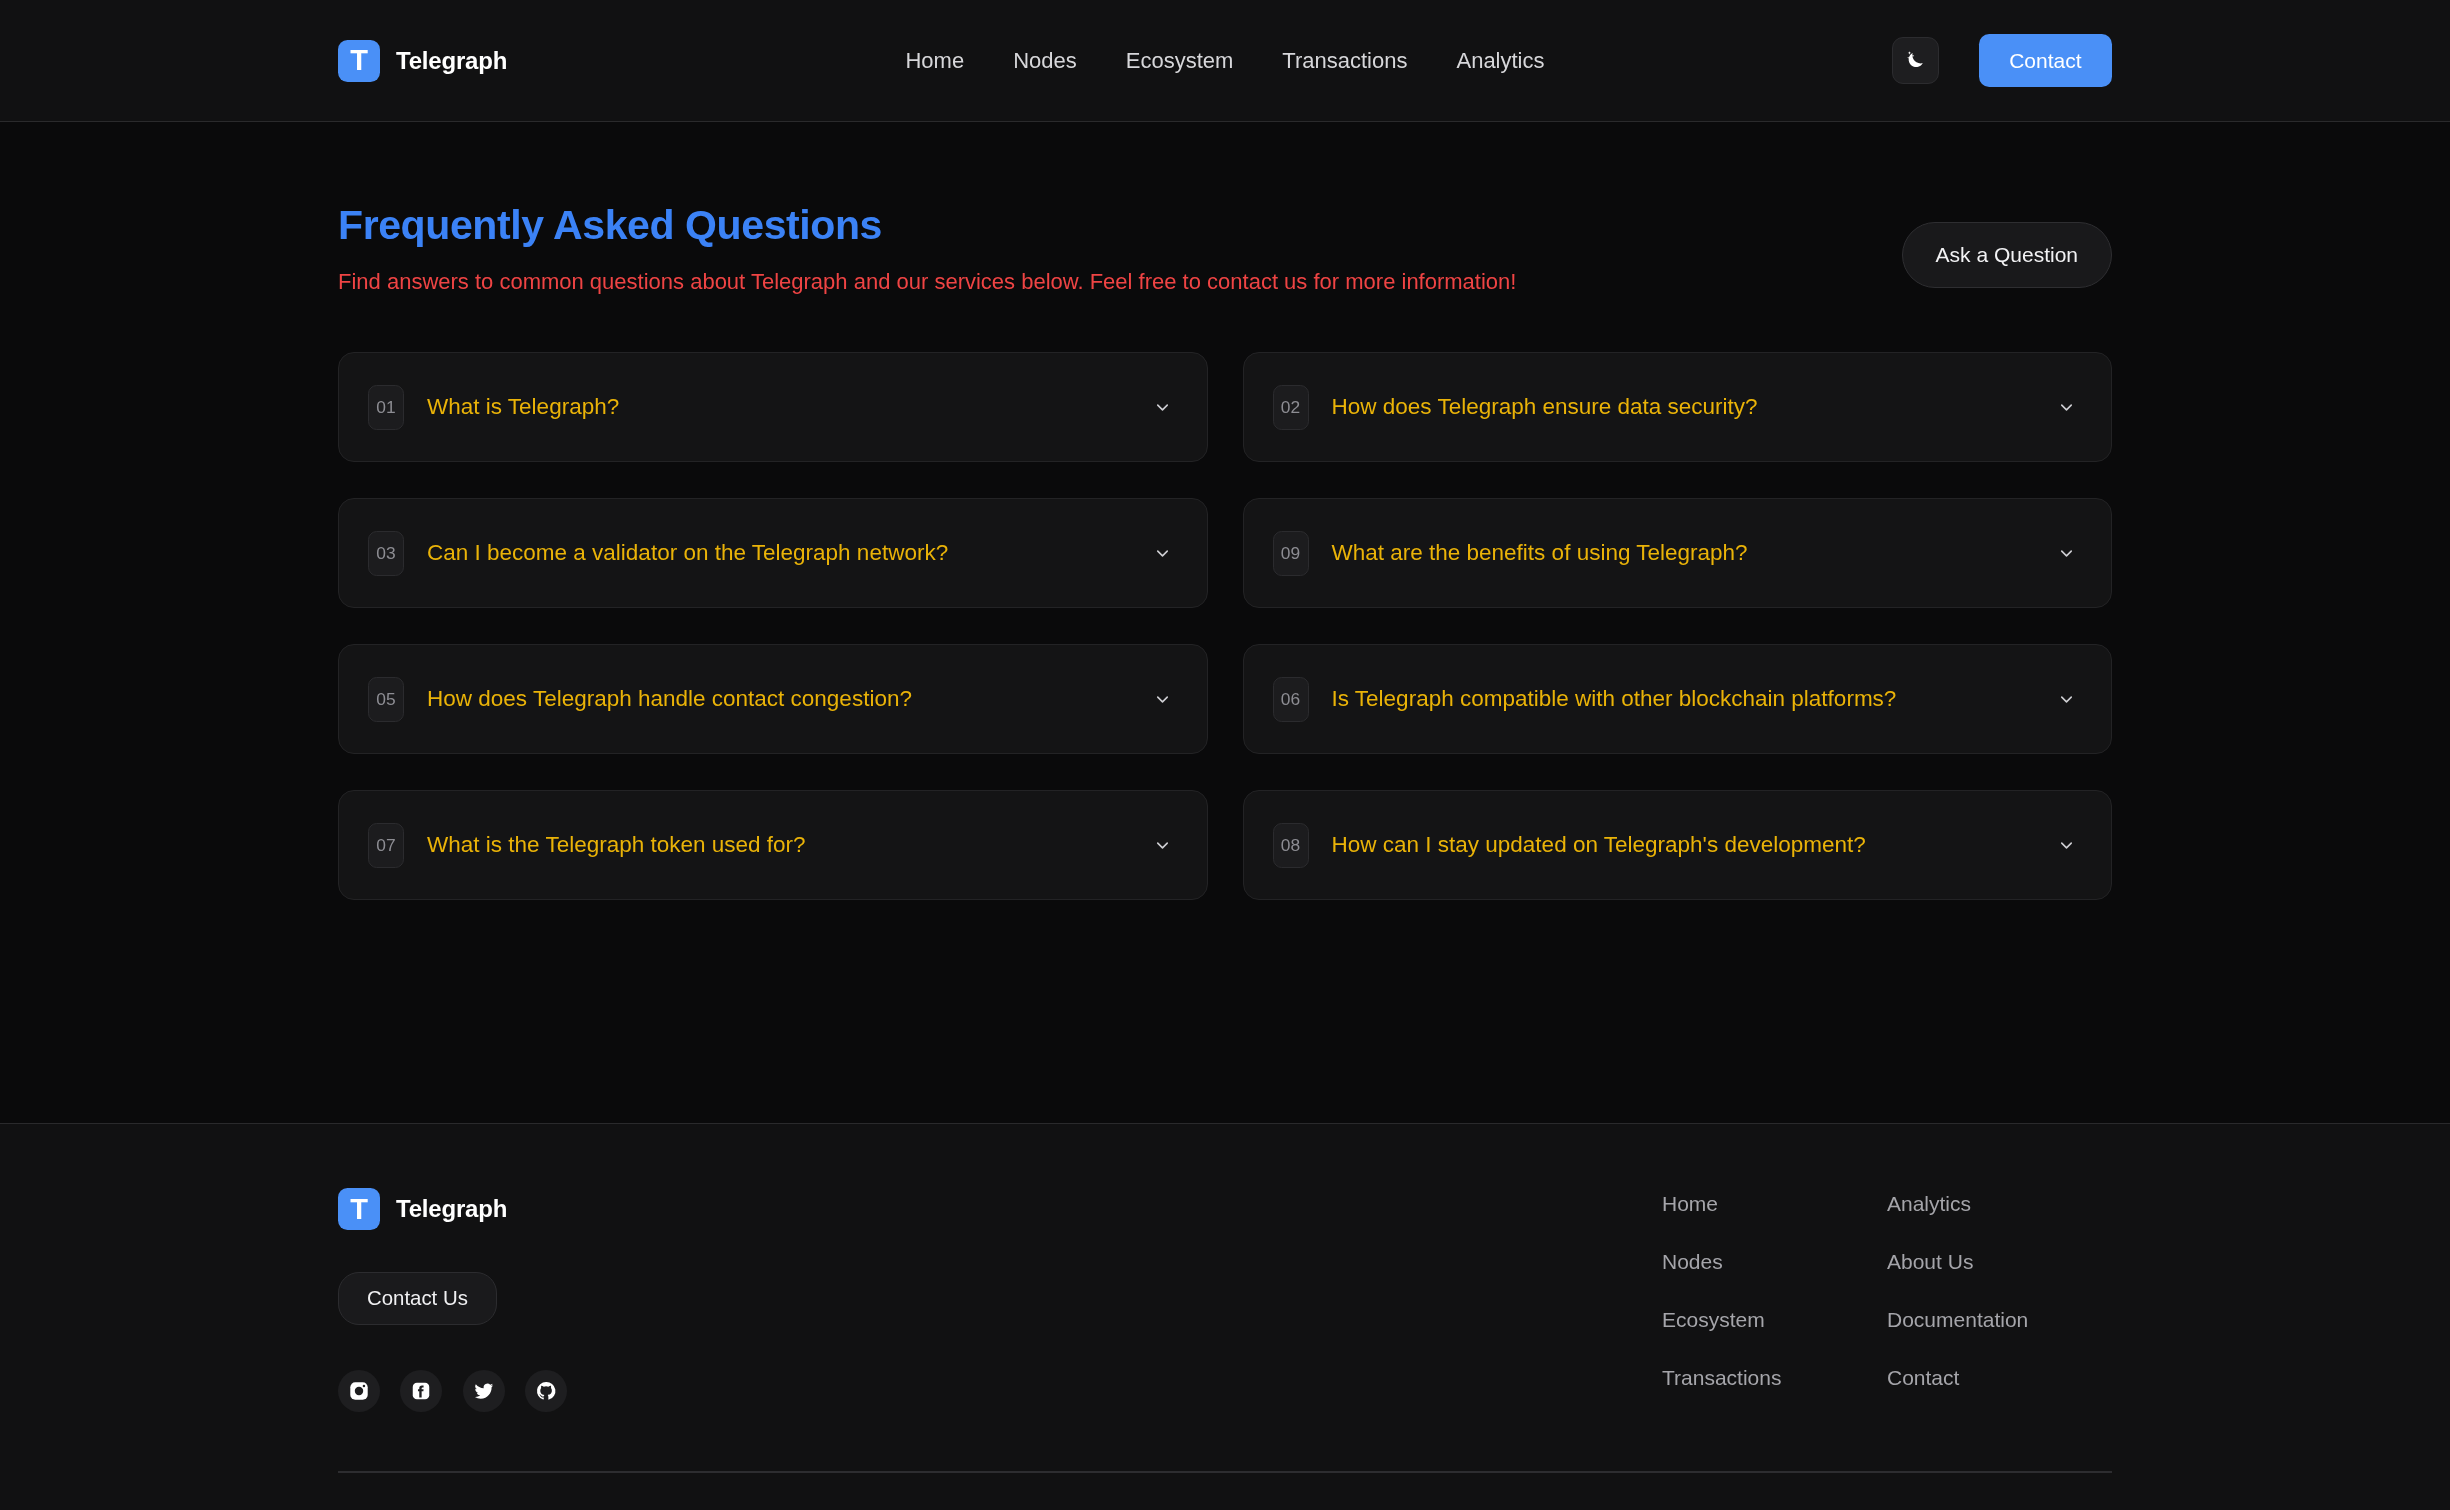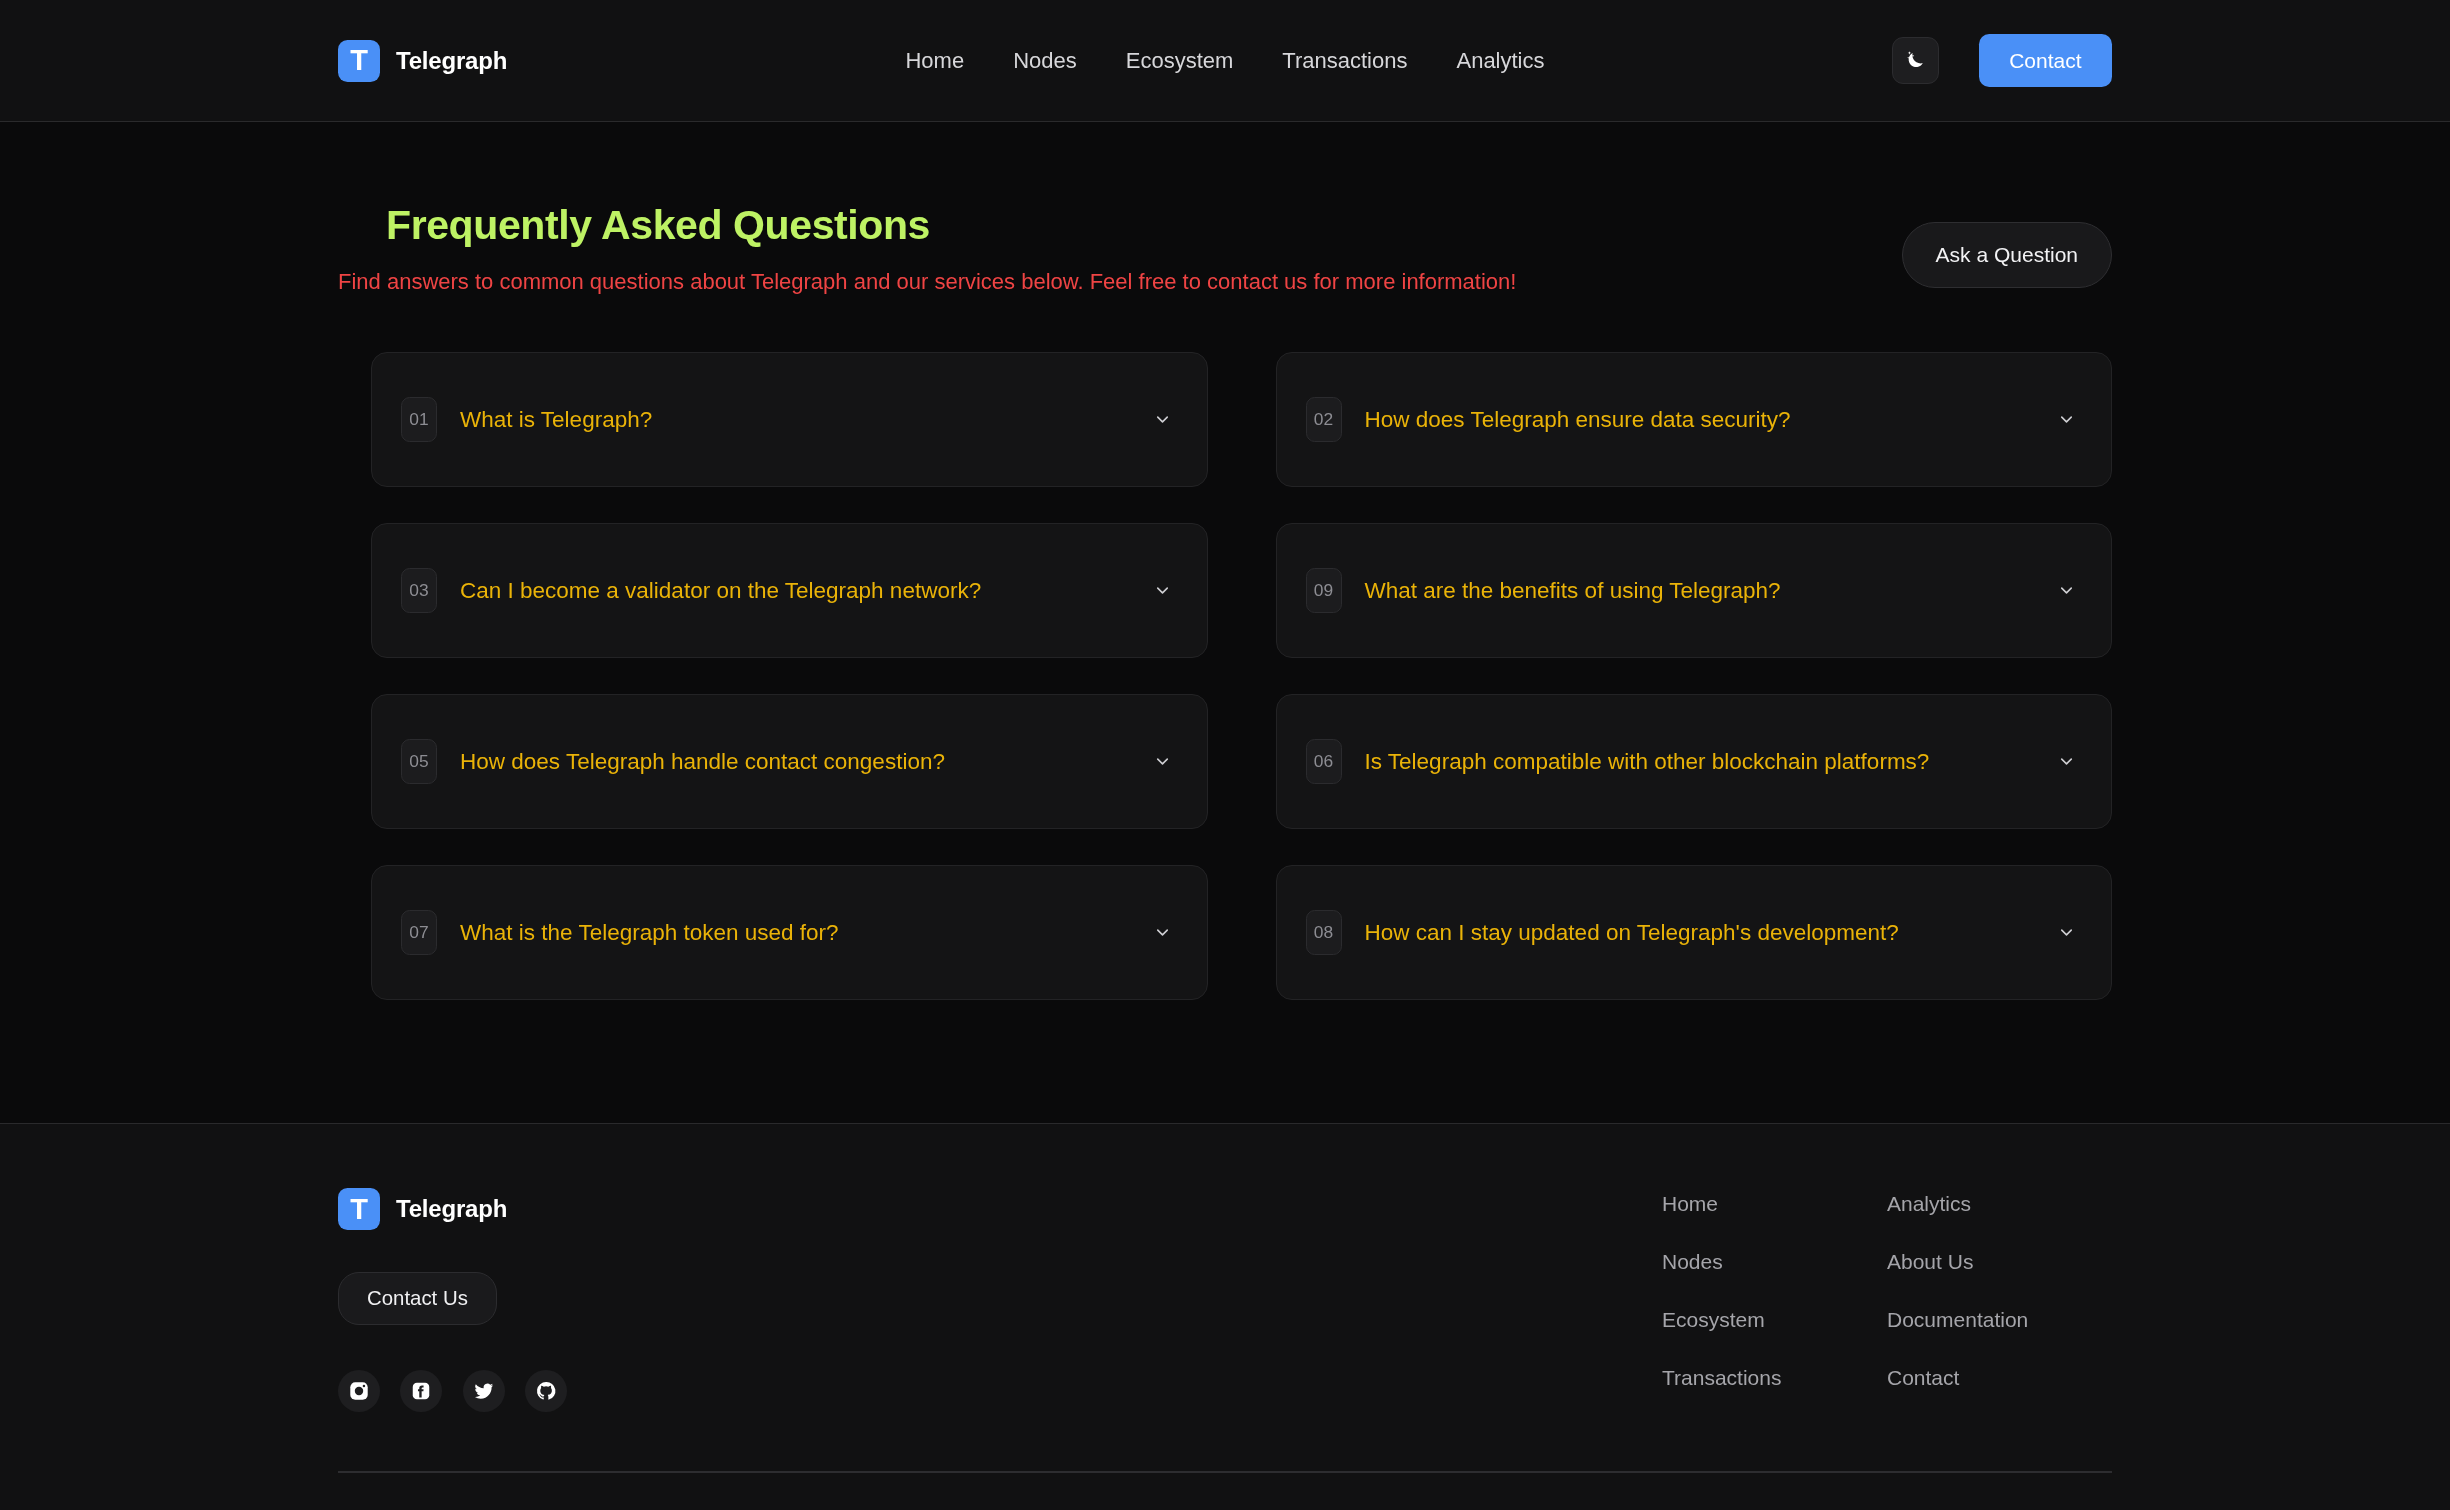--- a/index.html
+++ b/index.html
@@ -57,21 +57,21 @@
     font-family:"Liberation Sans", sans-serif;
   }
 
   
   .main{ padding:0 338px; }
   .faq-head{
     display:flex; align-items:flex-start; justify-content:space-between;
     padding-top:80px;
   }
   .faq-title{
-    color:#bef264; font-size:41px; font-weight:700; letter-spacing:-0.4px;margin-left:48px;
+    color:#3b82f6; font-size:41px; font-weight:700; letter-spacing:-0.4px;
   }
   .faq-sub{
     color:#ef4444; font-size:22px; margin-top:20px;
   }
   .ask-btn{
     background:#19191b; color:#f2f2f4;
     border:0.7px solid #2e2e31; border-radius:726px;
     font-size:21px; padding:20px 33px; cursor:pointer;
     white-space:nowrap; margin-top:20.4px;
     font-family:"Liberation Sans", sans-serif;
@@ -79,25 +79,24 @@
 
   .faq-grid{
     margin-top:57px;
     display:grid; grid-template-columns:1fr 1fr;
     column-gap:35px; row-gap:36px;
   }
   .faq-card{
     background:#141415;
     border:0.7px solid #232325;
     border-radius:16px;
-    height:135px;
+    height:110px;
     display:flex; align-items:center;
     padding:0 35px 0 29px;
     cursor:pointer;
-    margin-left:33px;
   }
   .faq-num{
     width:36px; height:45px; flex:none;
     border-radius:8.7px;
     background:#1c1c1e; border:0.7px solid #2b2b2e;
     display:flex; align-items:center; justify-content:center;
     color:#8d8d93; font-size:17.4px;
   }
   .faq-q{
     color:#eab308; font-size:22.5px; margin-left:23px;

